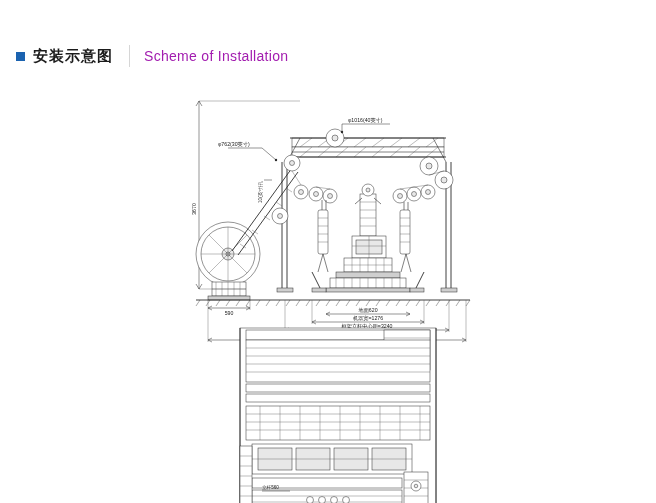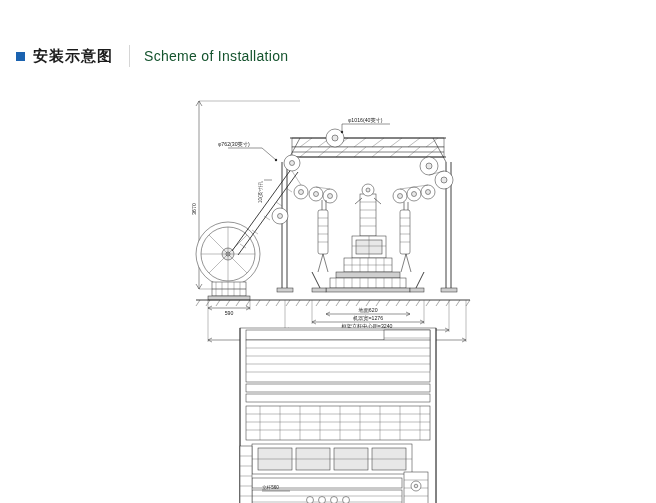--- a/index.html
+++ b/index.html
@@ -40,21 +40,21 @@
     white-space: nowrap;
   }
   .hdr-divider {
     width: 1px;
     height: 22px;
     background: #d6d6d6;
     margin-left: 16px;
   }
   .hdr-title-en {
     font-size: 14px;
-    color: #14532d;
+    color: #a21caf;
     margin-left: 14px;
     letter-spacing: 0.3px;
     white-space: nowrap;
   }
 
   
   .drawing-wrap {
     position: absolute;
     left: 0; top: 40px;
     width: 656px; height: 463px;

